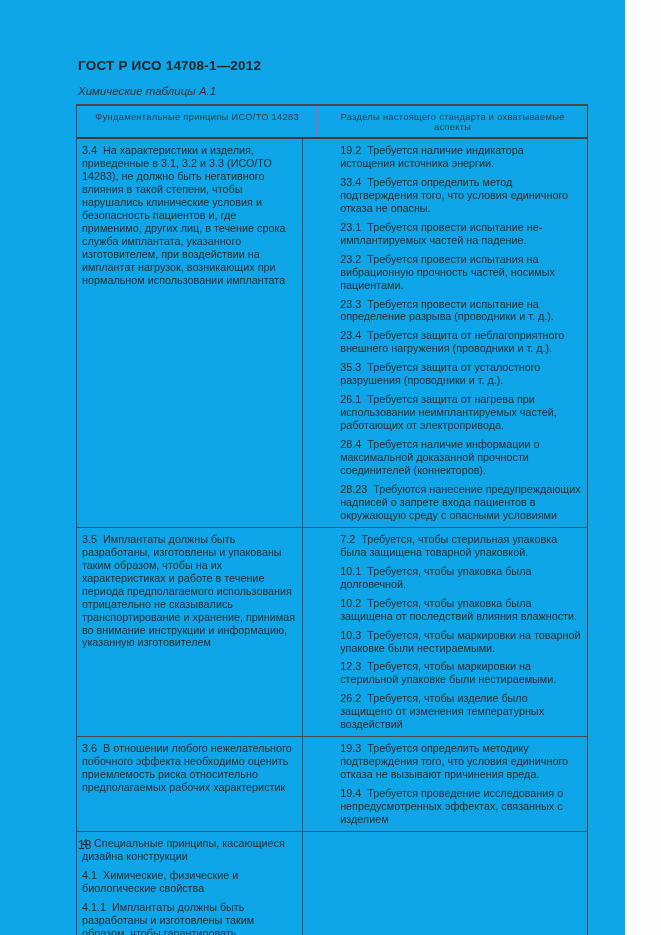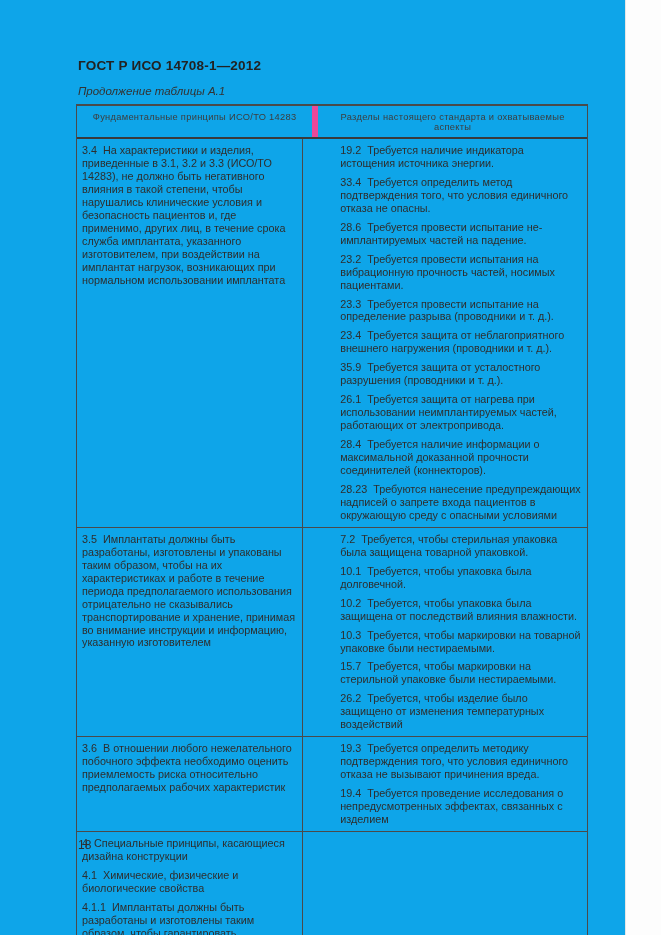--- a/index.html
+++ b/index.html
@@ -40,21 +40,21 @@
     display: flex;
     border-bottom: 2px solid #3a3a3a;
   }
   .th {
     font-size: 9.3px;
     color: #3d3d3d;
     text-align: center;
     padding: 6px 8px 5px 8px;
     letter-spacing: 0.3px;
   }
-  .th-left  { width: 47.3%; border-right: 6px solid #ec4899; }
+  .th-left  { width: 47.3%; border-right: 1px solid #ec4899; }
   .th-right { width: 52.7%; }
   .trow { display: flex; border-bottom: 1px solid #4a4a4a; gap: 32px; }
   .trow:last-child { border-bottom: none; }
   .td {
     font-size: 10.8px;
     line-height: 1.2;
     padding: 5px 6px 5px 5px;
   }
   .td p { white-space: pre-wrap; margin-bottom: 6px; }
   .td p:last-child { margin-bottom: 0; }
@@ -78,57 +78,57 @@
     text-align: center;
   }
 </style>
 </head>
 <body>
 
 <div class="page">
 
   <div class="doc-code">ГОСТ Р ИСО 14708-1—2012</div>
 
-  <div class="table-caption">Продолжение таблицы А.1</div>
+  <div class="table-caption">Химические таблицы А.1</div>
 
   <div class="doc-table">
 
     <div class="thead">
       <div class="th th-left">Фундаментальные принципы ИСО/ТО 14283</div>
       <div class="th th-right">Разделы настоящего стандарта и охватываемые аспекты</div>
     </div>
 
     <div class="trow r1">
       <div class="td td-left">
         <p>3.4  На характеристики и изделия, приведенные в 3.1, 3.2 и 3.3 (ИСО/ТО 14283), не должно быть негативного влияния в такой степени, чтобы нарушались клинические условия и безопасность пациентов и, где применимо, других лиц, в течение срока служба имплантата, указанного изготовителем, при воздействии на имплантат нагрузок, возникающих при нормальном использовании имплантата</p>
       </div>
       <div class="td td-right">
         <p>19.2  Требуется наличие индикатора истощения источника энергии.</p>
         <p>33.4  Требуется определить метод подтверждения того, что условия единичного отказа не опасны.</p>
-        <p>28.6  Требуется провести испытание не- имплантируемых частей на падение.</p>
+        <p>23.1  Требуется провести испытание не- имплантируемых частей на падение.</p>
         <p>23.2  Требуется провести испытания на вибрационную прочность частей, носимых пациентами.</p>
         <p>23.3  Требуется провести испытание на определение разрыва (проводники и т. д.).</p>
         <p>23.4  Требуется защита от неблагоприятного внешнего нагружения (проводники и т. д.).</p>
-        <p>35.9  Требуется защита от усталостного разрушения (проводники и т. д.).</p>
+        <p>35.3  Требуется защита от усталостного разрушения (проводники и т. д.).</p>
         <p>26.1  Требуется защита от нагрева при использовании неимплантируемых частей, работающих от электропривода.</p>
         <p>28.4  Требуется наличие информации о максимальной доказанной прочности соединителей (коннекторов).</p>
         <p>28.23  Требуются нанесение предупреждающих надписей о запрете входа пациентов в окружающую среду с опасными условиями</p>
       </div>
     </div>
 
     <div class="trow r2">
       <div class="td td-left">
         <p>3.5  Имплантаты должны быть разработаны, изготовлены и упакованы таким образом, чтобы на их характеристиках и работе в течение периода предполагаемого использования отрицательно не сказывались транспортирование и хранение, принимая во внимание инструкции и информацию, указанную изготовителем</p>
       </div>
       <div class="td td-right">
         <p>7.2  Требуется, чтобы стерильная упаковка была защищена товарной упаковкой.</p>
         <p>10.1  Требуется, чтобы упаковка была долговечной.</p>
         <p>10.2  Требуется, чтобы упаковка была защищена от последствий влияния влажности.</p>
         <p>10.3  Требуется, чтобы маркировки на товарной упаковке были нестираемыми.</p>
-        <p>15.7  Требуется, чтобы маркировки на стерильной упаковке были нестираемыми.</p>
+        <p>12.3  Требуется, чтобы маркировки на стерильной упаковке были нестираемыми.</p>
         <p>26.2  Требуется, чтобы изделие было защищено от изменения температурных воздействий</p>
       </div>
     </div>
 
     <div class="trow r3">
       <div class="td td-left">
         <p>3.6  В отношении любого нежелательного побочного эффекта необходимо оценить приемлемость риска относительно предполагаемых рабочих характеристик</p>
       </div>
       <div class="td td-right">
         <p>19.3  Требуется определить методику подтверждения того, что условия единичного отказа не вызывают причинения вреда.</p>

